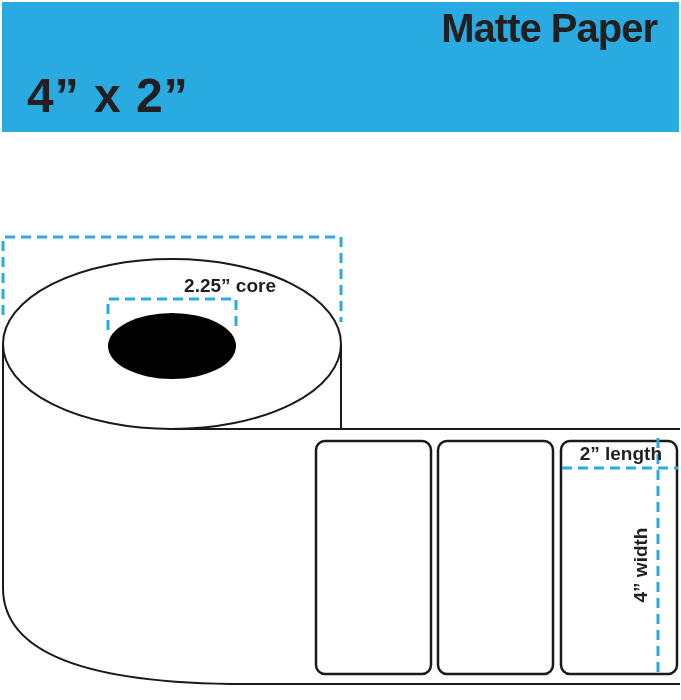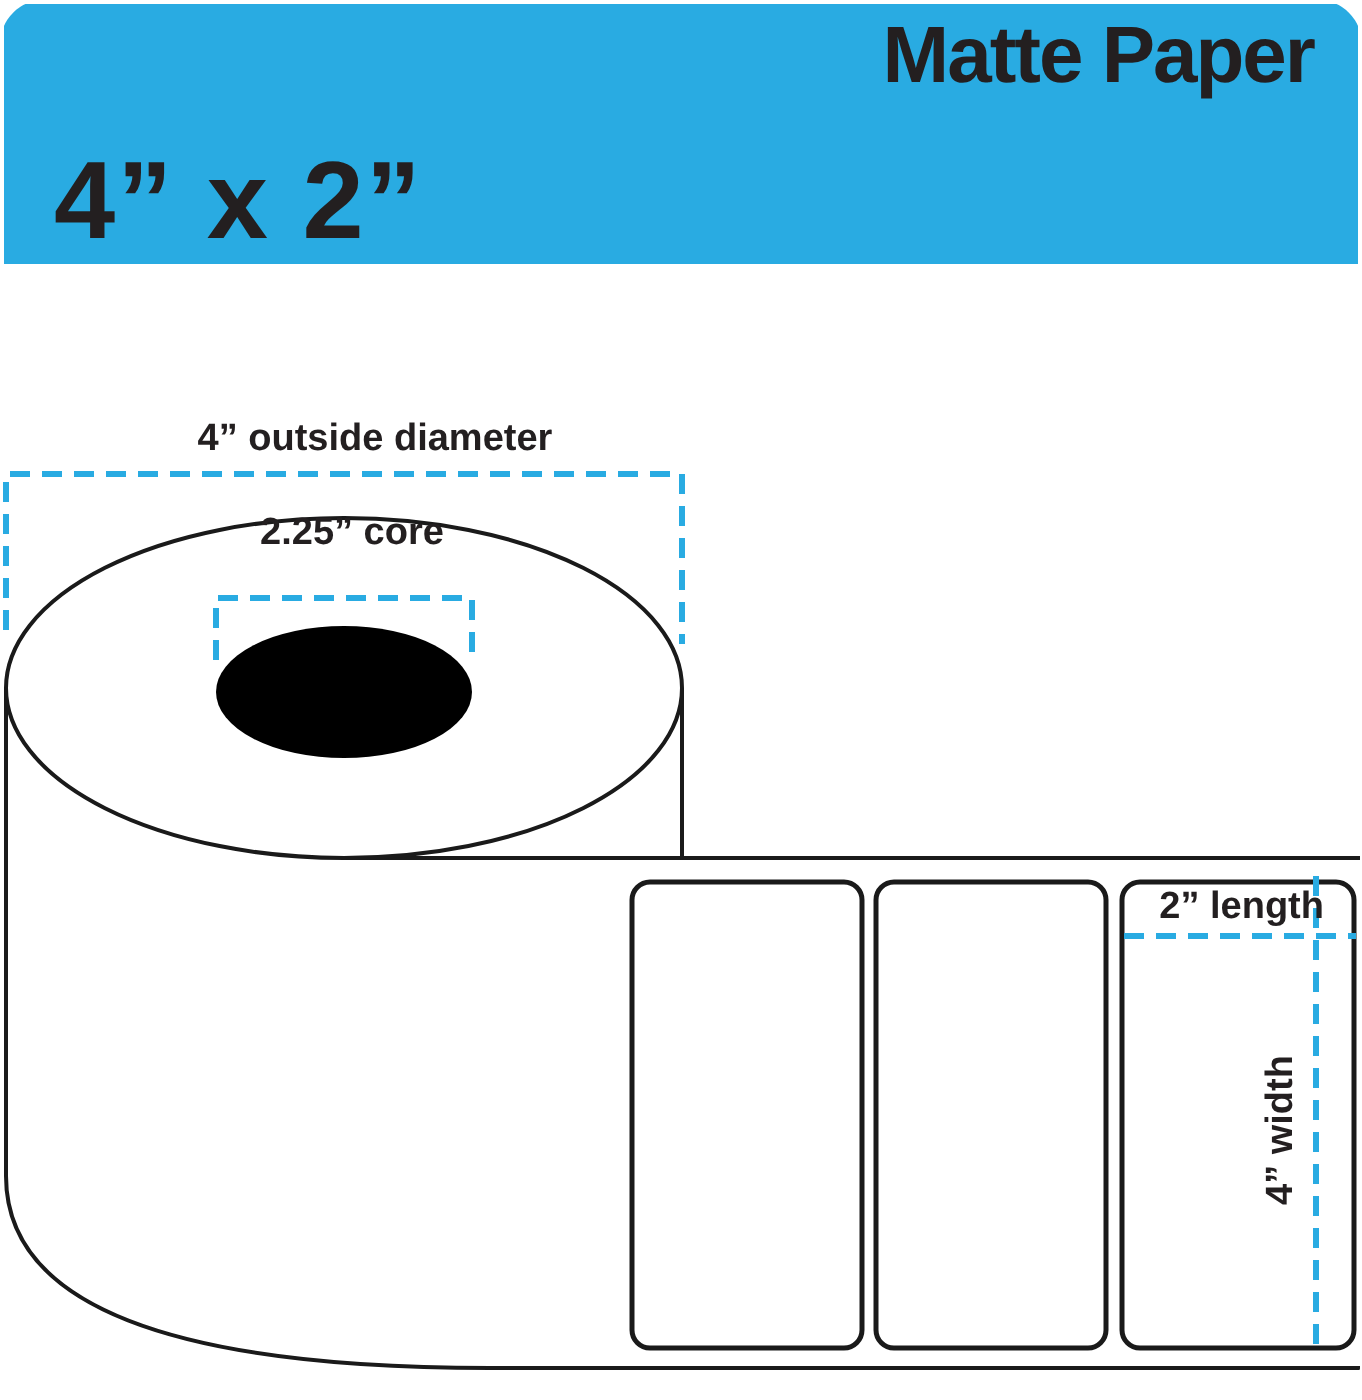--- a/index.html
+++ b/index.html
@@ -12,47 +12,46 @@
   }
   *{margin:0;padding:0;box-sizing:border-box;}
   html,body{background:#fff;}
   .stage{
     position:relative;
     width:681px;height:700px;
     background:#fff;
     overflow:hidden;
     font-family:"Liberation Sans", sans-serif;
     color:var(--ink);
-    border-radius:22px;
   }
   .band{
     position:absolute;left:2px;top:2px;width:677px;height:130px;
     background:var(--header-bg);
   }
   .band .paper-type{
     position:absolute;top:4px;right:22px;
     font-size:40px;font-weight:700;letter-spacing:-1px;
   }
   .band .size-title{
     position:absolute;top:66px;left:25px;
-    font-size:55px;font-weight:700;letter-spacing:1px;
+    font-size:48px;font-weight:700;letter-spacing:1px;
   }
   .diagram-svg{position:absolute;left:0;top:0;}
   .roll-outline{fill:none;stroke:var(--outline);stroke-width:2;}
   .roll-face{fill:#fff;stroke:var(--outline);stroke-width:2;}
   .core-hole{fill:var(--core-fill);stroke:none;}
   .label-rect{fill:var(--label-fill);stroke:var(--outline);stroke-width:2.5;}
   .dim{fill:none;stroke:var(--dimension-line);stroke-width:3;stroke-dasharray:10 6;}
   .dim-label{
     position:absolute;
     font-size:19px;font-weight:700;color:var(--ink);
     text-align:center;white-space:nowrap;
   }
   .od-label{left:30px;top:209px;width:315px;}
-  .core-label{left:76px;top:256px;width:200px;}
+  .core-label{left:76px;top:275px;width:200px;text-align:right;}
   .length-label{left:562px;top:443px;width:100px;text-align:right;}
   .width-label{
     left:591px;top:554px;width:100px;height:22px;
     transform:rotate(-90deg);
   }
 </style>
 </head>
 <body>
 
 <div class="stage">
@@ -75,21 +74,20 @@
     <rect x="316" y="441" width="115" height="233" rx="9" class="label-rect"></rect>
     <rect x="438" y="441" width="115" height="233" rx="9" class="label-rect"></rect>
     <rect x="561" y="441" width="116" height="233" rx="9" class="label-rect"></rect>
 
     <path d="M3,315 L3,237 L341,237 L341,322" class="dim"></path>
     <path d="M108,330 L108,299 L236,299 L236,330" class="dim"></path>
     <line x1="562" y1="468" x2="678" y2="468" class="dim"></line>
     <line x1="658" y1="438" x2="658" y2="673" class="dim"></line>
   </svg>
 
-  <div class="dim-label od-label">4” outside diameter</div>
 
   <div class="dim-label core-label">2.25” core</div>
 
   <div class="dim-label length-label">2” length</div>
 
   <div class="dim-label width-label">4” width</div>
 
 </div>
 
 </body></html>

